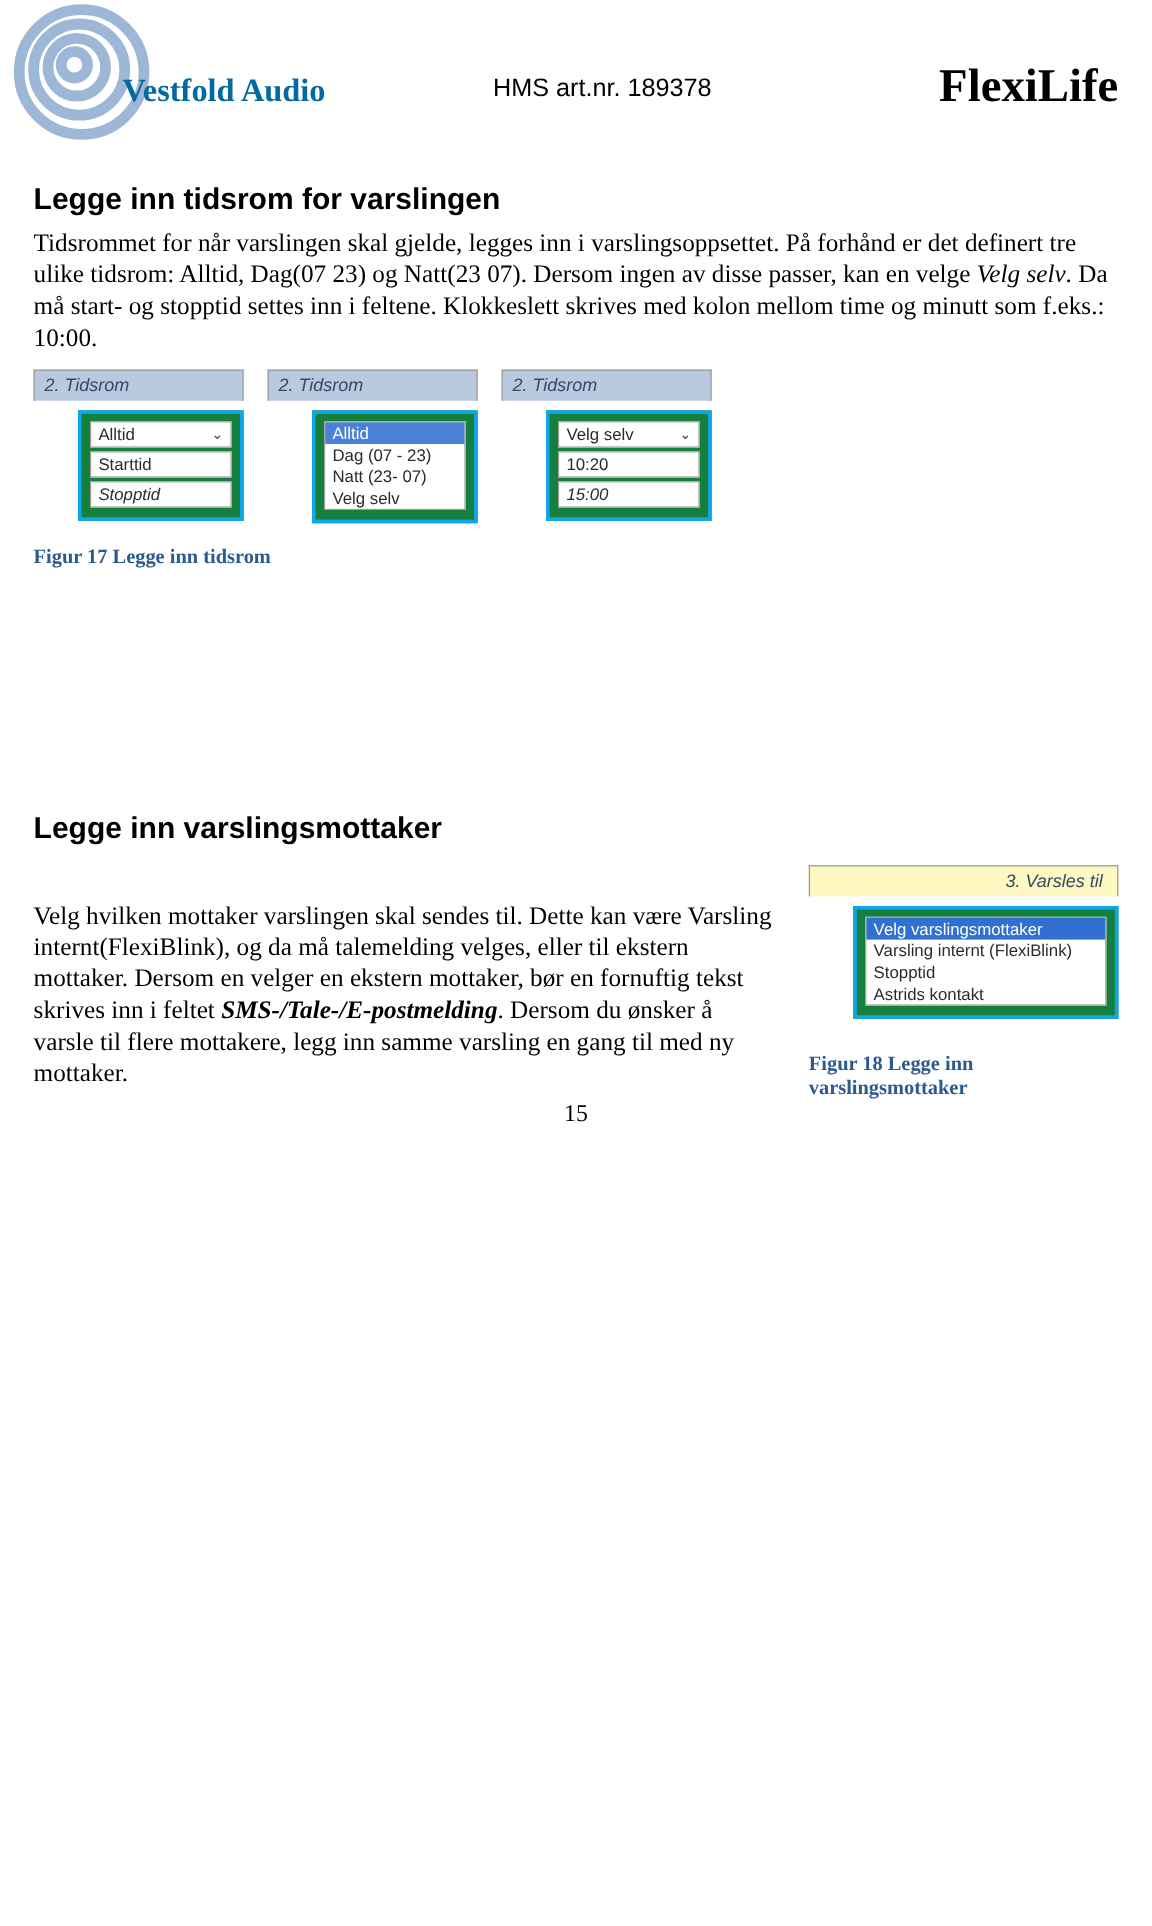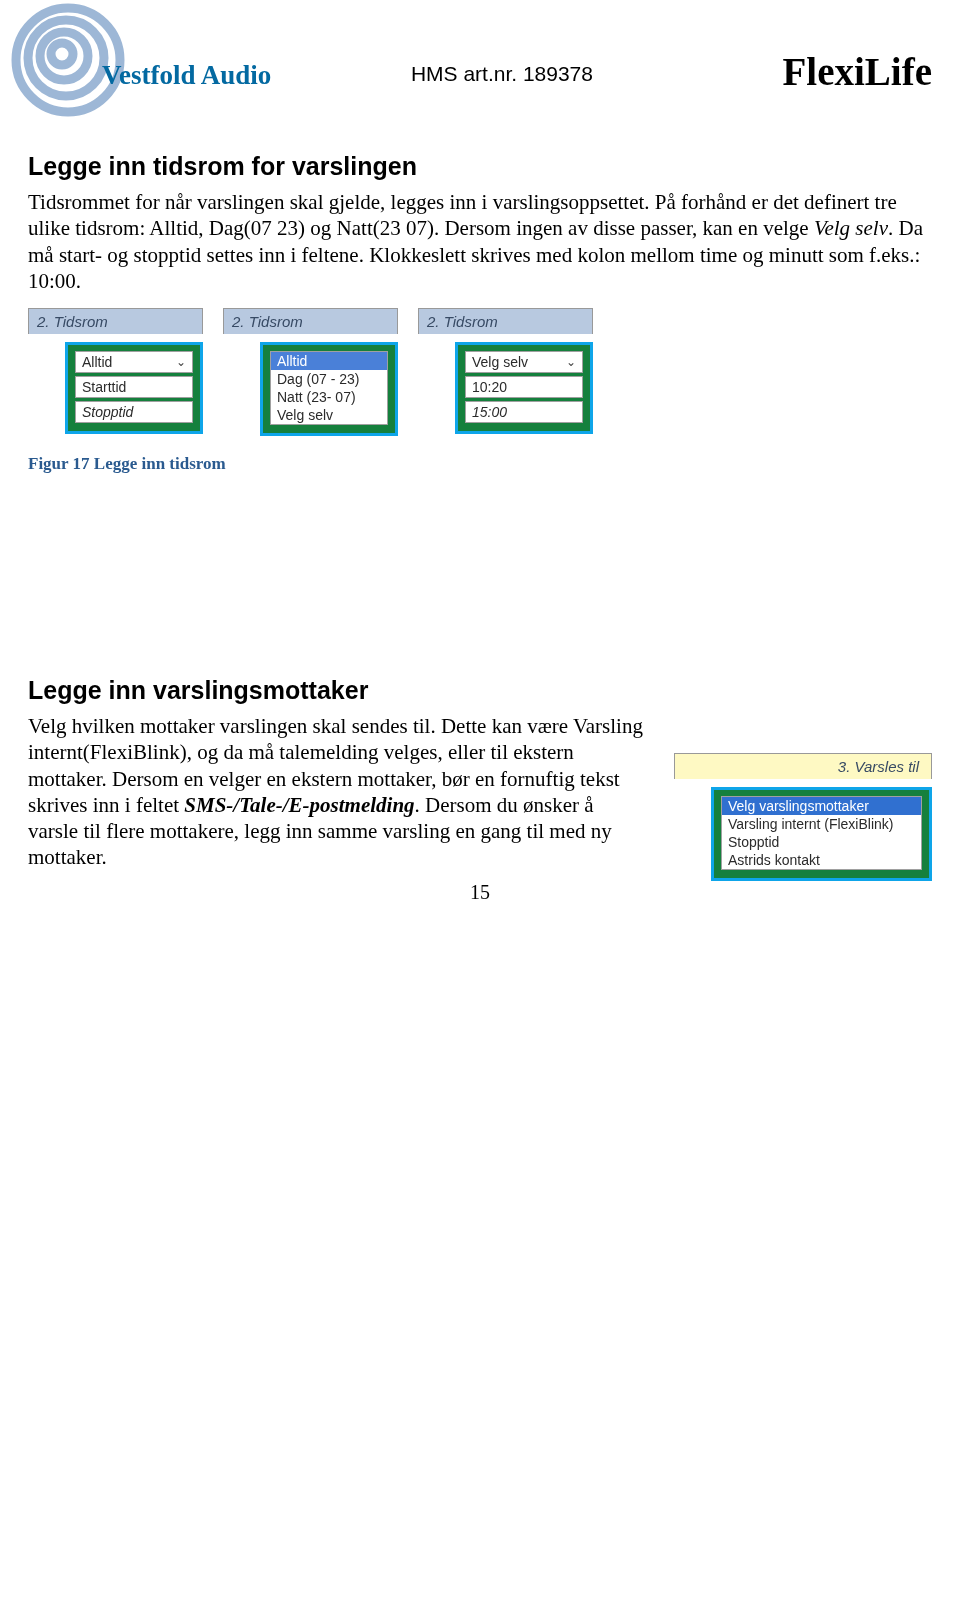--- a/index.html
+++ b/index.html
@@ -254,18 +254,19 @@
       <div class="panel-head">3. Varsles til</div>
       <div class="hrspacer"></div>
       <div class="panel-body">
         <div class="listbox">
           <div class="opt sel">Velg varslingsmottaker</div>
           <div class="opt">Varsling internt (FlexiBlink)</div>
           <div class="opt">Stopptid</div>
           <div class="opt">Astrids kontakt</div>
         </div>
       </div>
+      <div class="caption" style="margin-top:28px;">Figur 18 Legge inn varslingsmottaker</div>
     </div>
   </div>
 
   <div class="page-num">15</div>
 
 </div>
 
 </body></html>

